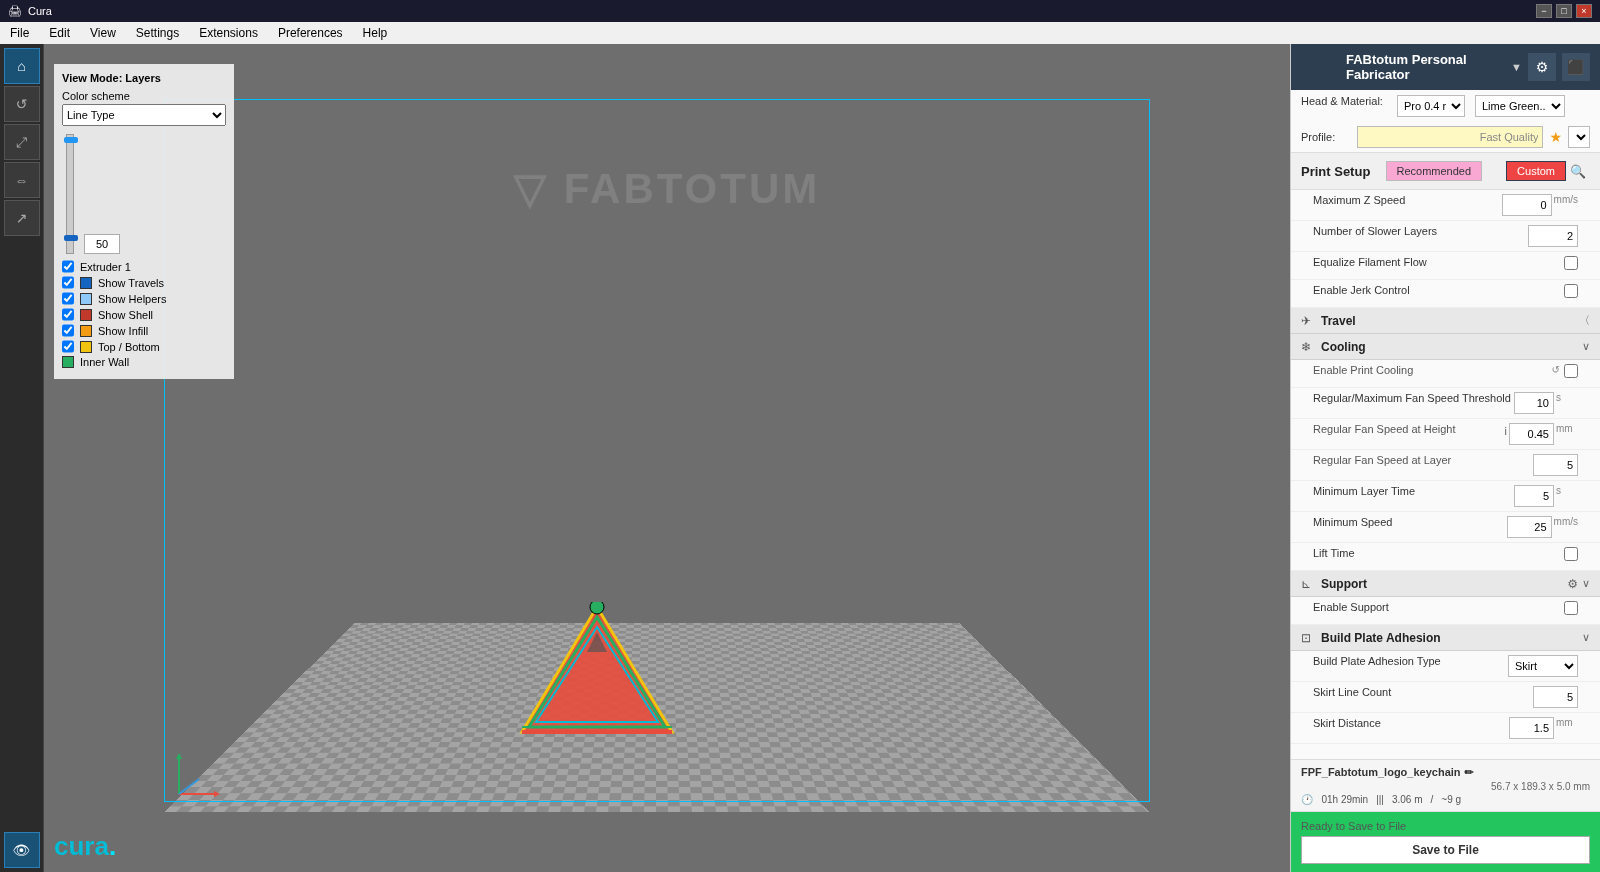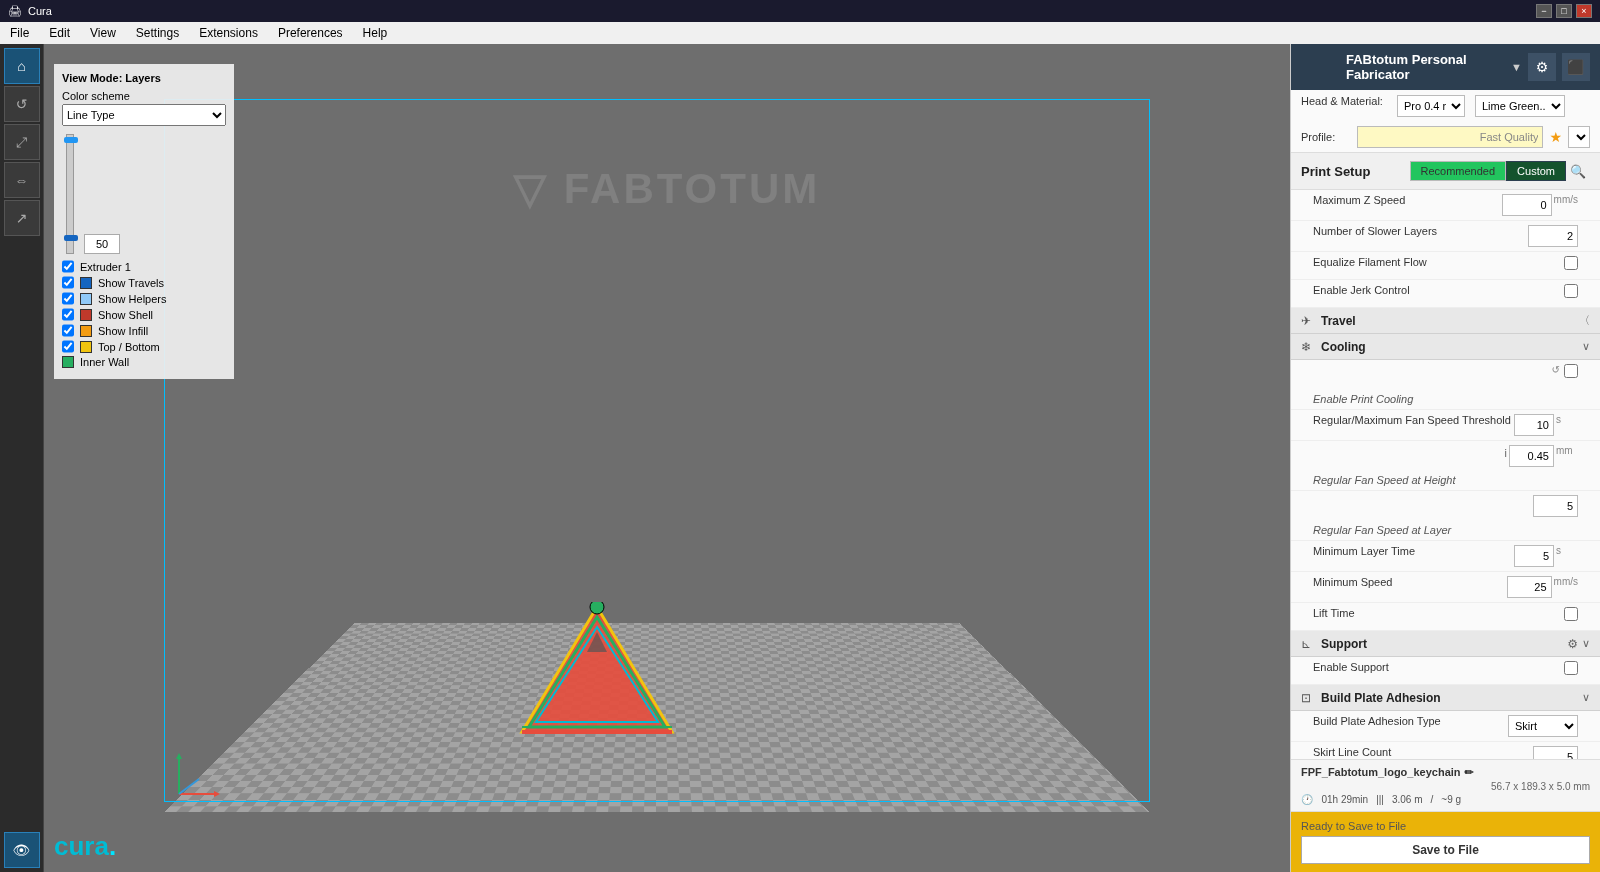--- a/index.html
+++ b/index.html
@@ -209,21 +209,21 @@
       align-items: flex-start;
       padding: 4px 22px;
       border-bottom: 1px solid #eee;
       min-height: 28px;
     }
     .settings-label {
       flex: 1;
       font-size: 11px;
       color: #333;
     }
-    .settings-label.italic { font-style: italic; color: #555; margin-top: 29px; }
+    .settings-label.italic { color: #555; }
 
     select.inline-select {
       font-size: 11px;
       height: 22px;
       border: 1px solid #bbb;
       background: #fff;
       padding: 0 2px;
     }
     input.inline-input {
       font-size: 11px;
@@ -298,26 +298,27 @@
       font-size: 13px;
       font-weight: bold;
       color: #222;
       flex: 1;
     }
     .tab-btn {
       padding: 3px 10px;
       font-size: 11px;
       cursor: pointer;
       border: 1px solid #bbb;
-      background: #22c55e;
+      background: #f9a8d4;
     }
     .tab-btn.active {
-      background: #14532d;
+      background: #ef4444;
       color: #fff;
       border-color: #2c3e50;
+      margin-left: 24px;
     }
     .search-btn {
       width: 24px; height: 24px;
       background: none;
       border: none;
       cursor: pointer;
       font-size: 13px;
       color: #333;
     }
 
@@ -365,21 +366,21 @@
       font-size: 10px; color: #666; text-align: right; margin-top: 2px;
     }
     .print-info {
       display: flex; align-items: center; gap: 8px;
       font-size: 10px; color: #555; margin-top: 2px;
     }
 
     
     #save-btn-row {
       padding: 8px 10px;
-      background: #eab308;
+      background: #22c55e;
       border-top: 1px solid #ddd;
     }
     .ready-label {
       font-size: 11px; color: #555; margin-bottom: 4px;
     }
     .save-btn {
       width: 100%;
       padding: 6px;
       background: #fff;
       border: 1px solid #aaa;

